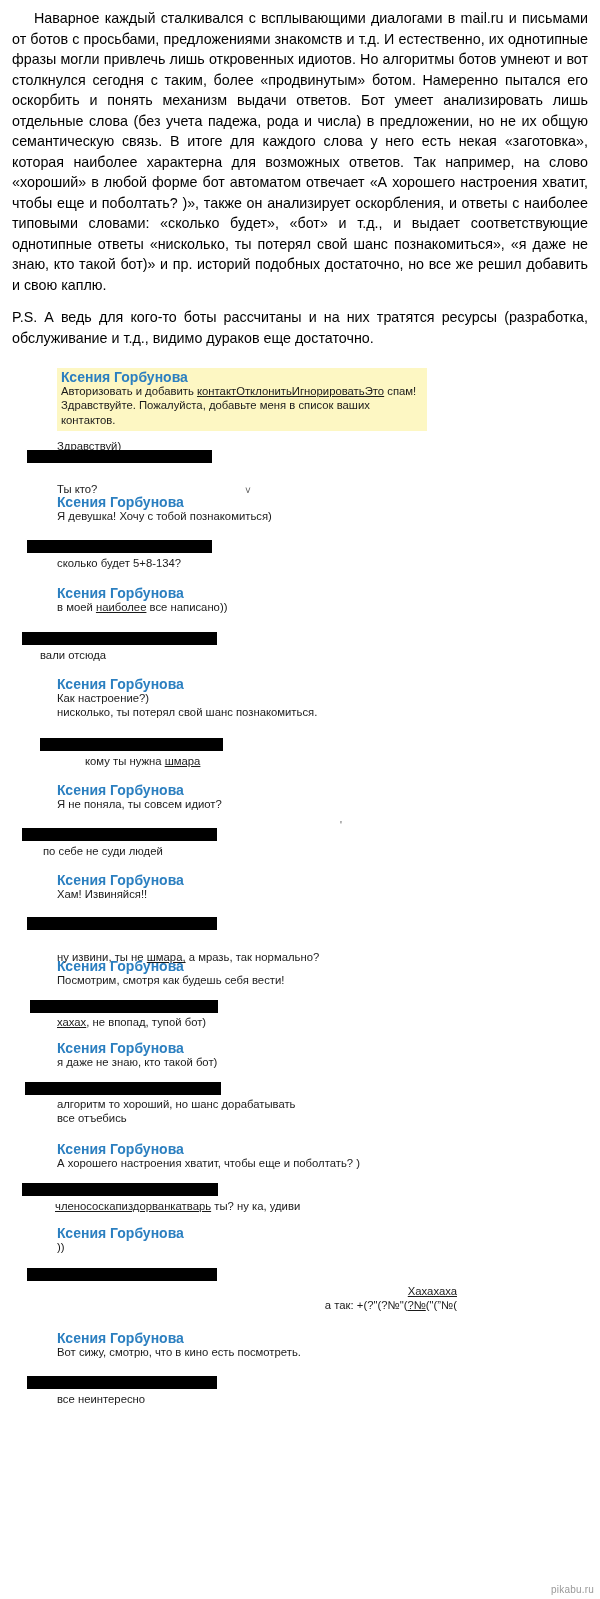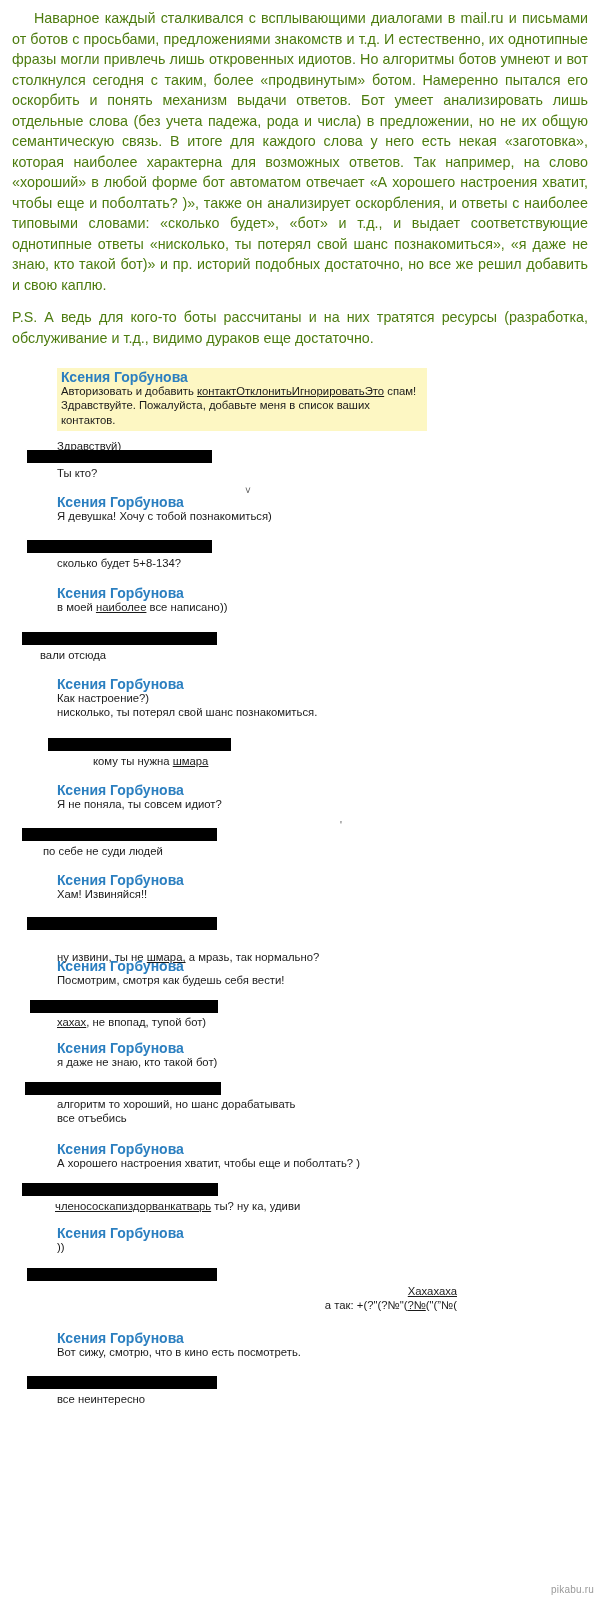--- a/index.html
+++ b/index.html
@@ -15,21 +15,21 @@
     position: relative;
   }
   .article {
     padding: 8px 12px 0 12px;
   }
   .article p {
     margin: 0 0 12px 0;
     font-size: 14.3px;
     line-height: 20.5px;
     text-align: justify;
-    color: #4d7c0f;
+    color: #000000;
   }
   .article p.first {
     text-indent: 22px;
   }
   .chat {
     margin: 6px 0 0 0;
     padding: 0 0 0 0;
     position: relative;
   }
   .msg {
@@ -110,21 +110,21 @@
       <div class="invite">
         <div class="sender">Ксения Горбунова</div>
         <div class="body-text"><span>Авторизовать и добавить </span><span class="link">контактОтклонитьИгнорироватьЭто</span><span> спам!</span></div>
         <div class="body-text">Здравствуйте. Пожалуйста, добавьте меня в список ваших контактов.</div>
       </div>
       <div class="body-text" style="margin-top:8px;">Здравствуй)</div>
     </div>
 
     <div class="msg" style="position:absolute; left:27px; top:90px; width:420px;">
       <div class="blackbar" style="width:185px;"></div>
-      <div class="body-text" style="margin-top:3px; margin-left:30px;">Ты кто?</div>
+      <div class="body-text" style="margin-top:19px; margin-left:30px;">Ты кто?</div>
     </div>
 
     <div class="msg" style="position:absolute; left:57px; top:135px; width:420px;">
       <div class="sender">Ксения Горбунова</div>
       <div class="body-text">Я девушка! Хочу с тобой познакомиться)</div>
       <span class="dot" style="left:188px; top:-10px;">˅</span>
     </div>
 
     <div class="msg" style="position:absolute; left:27px; top:180px; width:420px;">
       <div class="blackbar" style="width:185px;"></div>
@@ -140,21 +140,21 @@
       <div class="blackbar" style="width:195px;"></div>
       <div class="body-text" style="margin-top:3px; margin-left:18px;">вали отсюда</div>
     </div>
 
     <div class="msg" style="position:absolute; left:57px; top:317px; width:430px;">
       <div class="sender">Ксения Горбунова</div>
       <div class="body-text">Как настроение?)
 нисколько, ты потерял свой шанс познакомиться.</div>
     </div>
 
-    <div class="msg" style="position:absolute; left:48px; top:378px; width:420px;">
+    <div class="msg" style="position:absolute; left:40px; top:378px; width:420px;">
       <div class="blackbar" style="width:183px;"></div>
       <div class="body-text" style="margin-top:3px; margin-left:45px;">кому ты нужна <span class="u">шмара</span></div>
     </div>
 
     <div class="msg" style="position:absolute; left:57px; top:423px; width:420px;">
       <div class="sender">Ксения Горбунова</div>
       <div class="body-text">Я не поняла, ты совсем идиот?</div>
     </div>
 
     <div class="msg" style="position:absolute; left:22px; top:468px; width:430px;">

